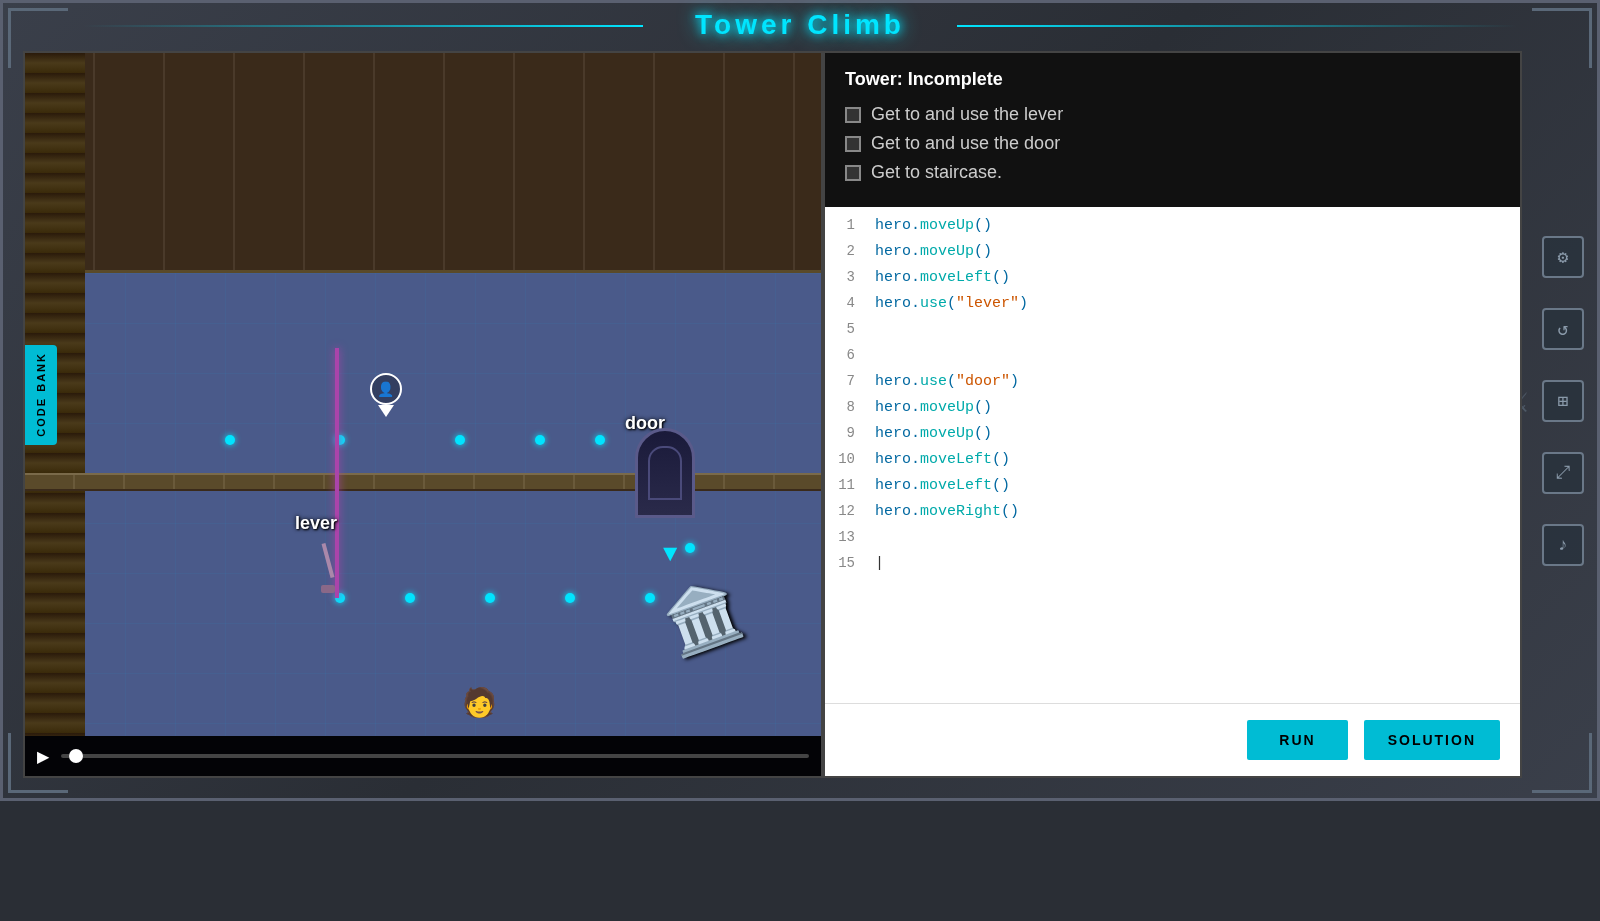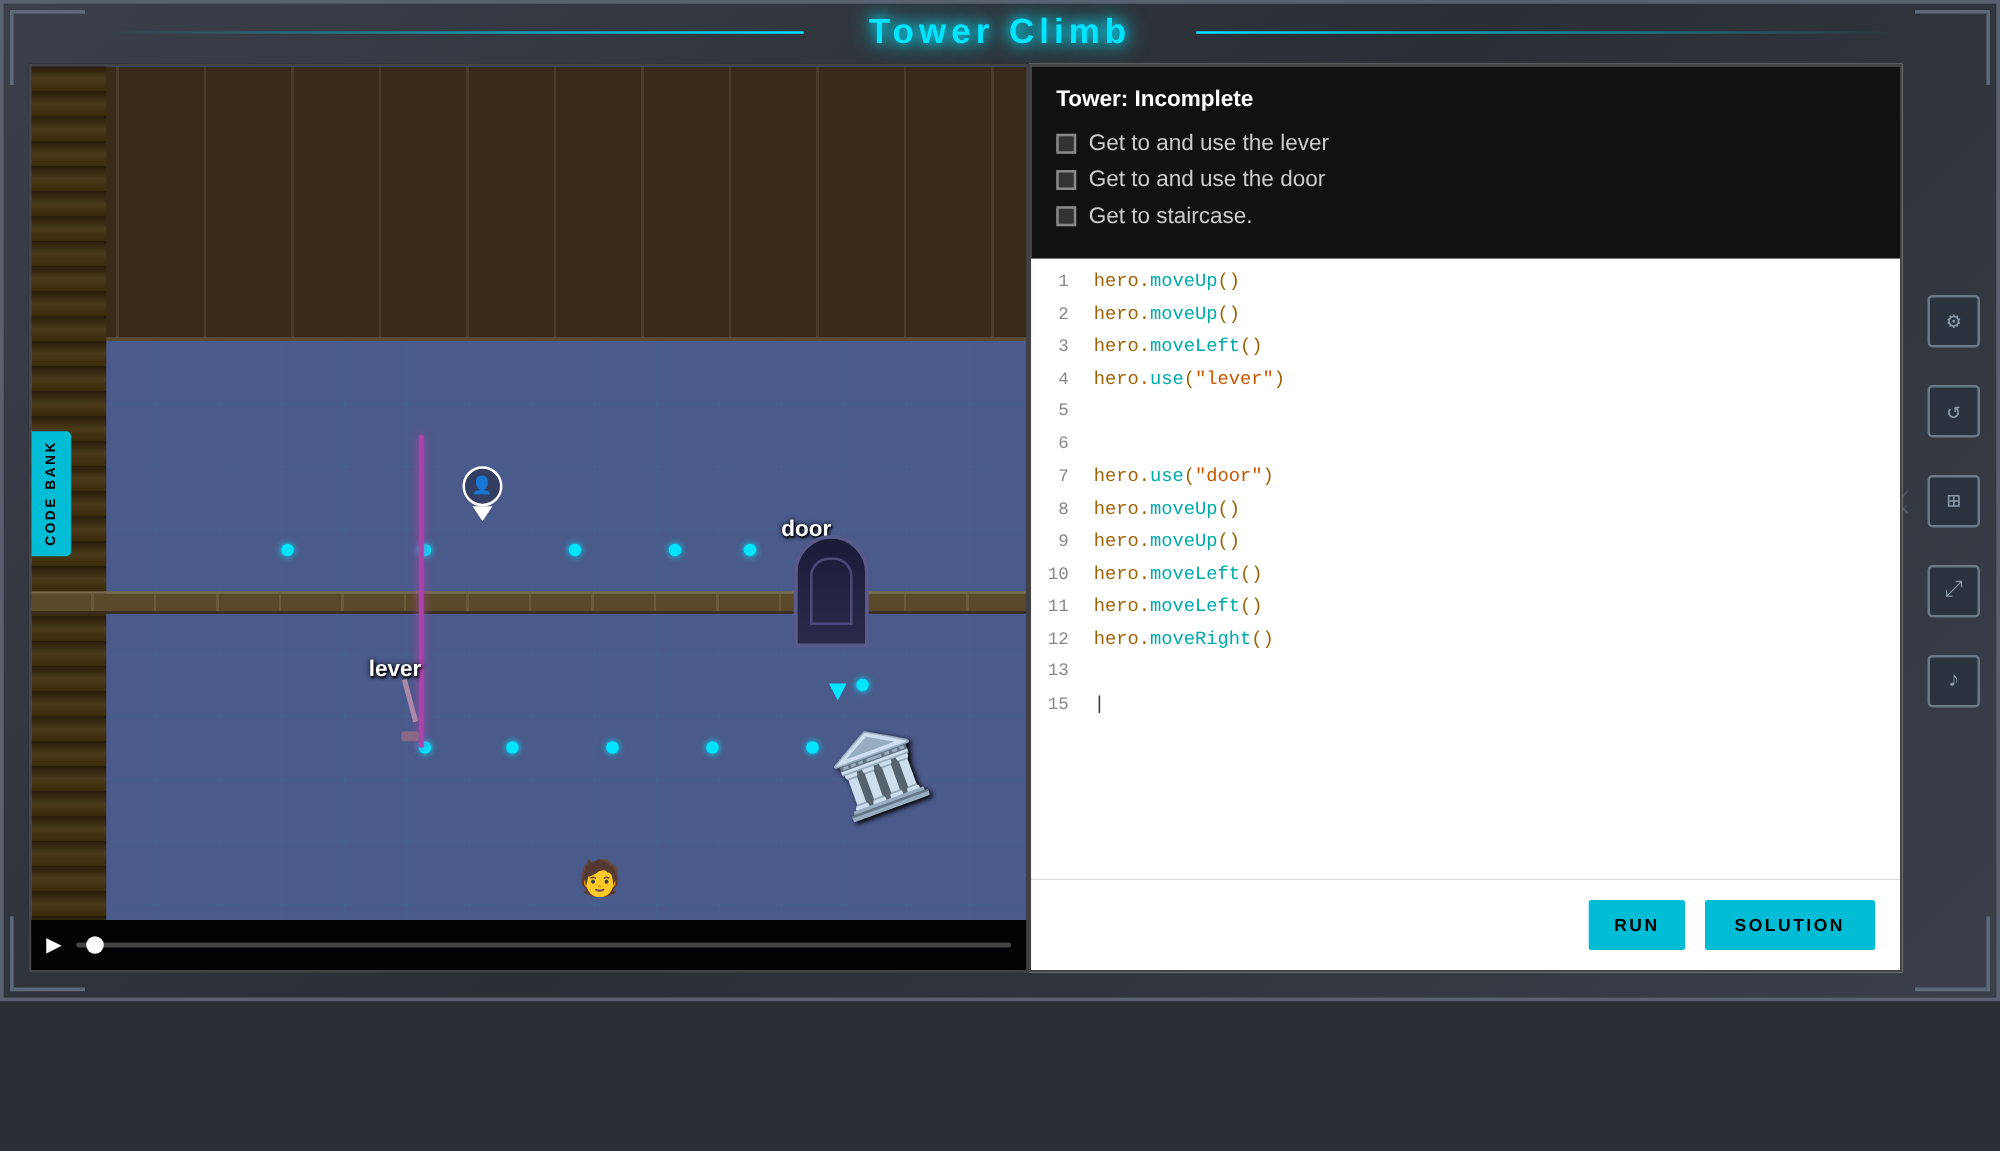--- a/index.html
+++ b/index.html
@@ -229,21 +229,21 @@
       position: absolute;
       color: #fff;
       font-size: 18px;
       font-weight: bold;
       font-family: Arial, sans-serif;
       text-shadow: 0 0 4px #000, 1px 1px 2px #000;
     }
 
     .lever-label {
       left: 270px;
-      top: 472px;
+      top: 460px;
     }
 
     .door-label {
       left: 600px;
       top: 360px;
     }
 
     
     .lever-obj {
       position: absolute;
@@ -493,21 +493,21 @@
       font-size: 14px;
       flex-shrink: 0;
       user-select: none;
     }
 
     .line-content {
       flex: 1;
       padding-right: 10px;
     }
 
-    .code-white { color: #a16207; margin-top: 18px; }
+    .code-white { color: #0369a1; margin-top: 18px; }
     .code-cyan { color: #00aaaa; }
     .code-string { color: #cc5500; }
     .code-number { color: #cc5500; }
 
     
     .cursor-line .line-content::after {
       content: '|';
       color: #333;
       animation: blink 1s infinite;
     }
@@ -520,21 +520,21 @@
       display: flex;
       justify-content: flex-end;
       gap: 16px;
       border-top: 1px solid #ddd;
     }
 
     .btn-run {
       background: #00bcd4;
       color: #000;
       border: none;
-      padding: 12px 20px;
+      padding: 12px 32px;
       font-weight: bold;
       font-size: 14px;
       letter-spacing: 2px;
       cursor: pointer;
       border-radius: 2px;
       font-family: Arial, sans-serif;
     }
 
     .btn-solution {
       background: #00bcd4;

